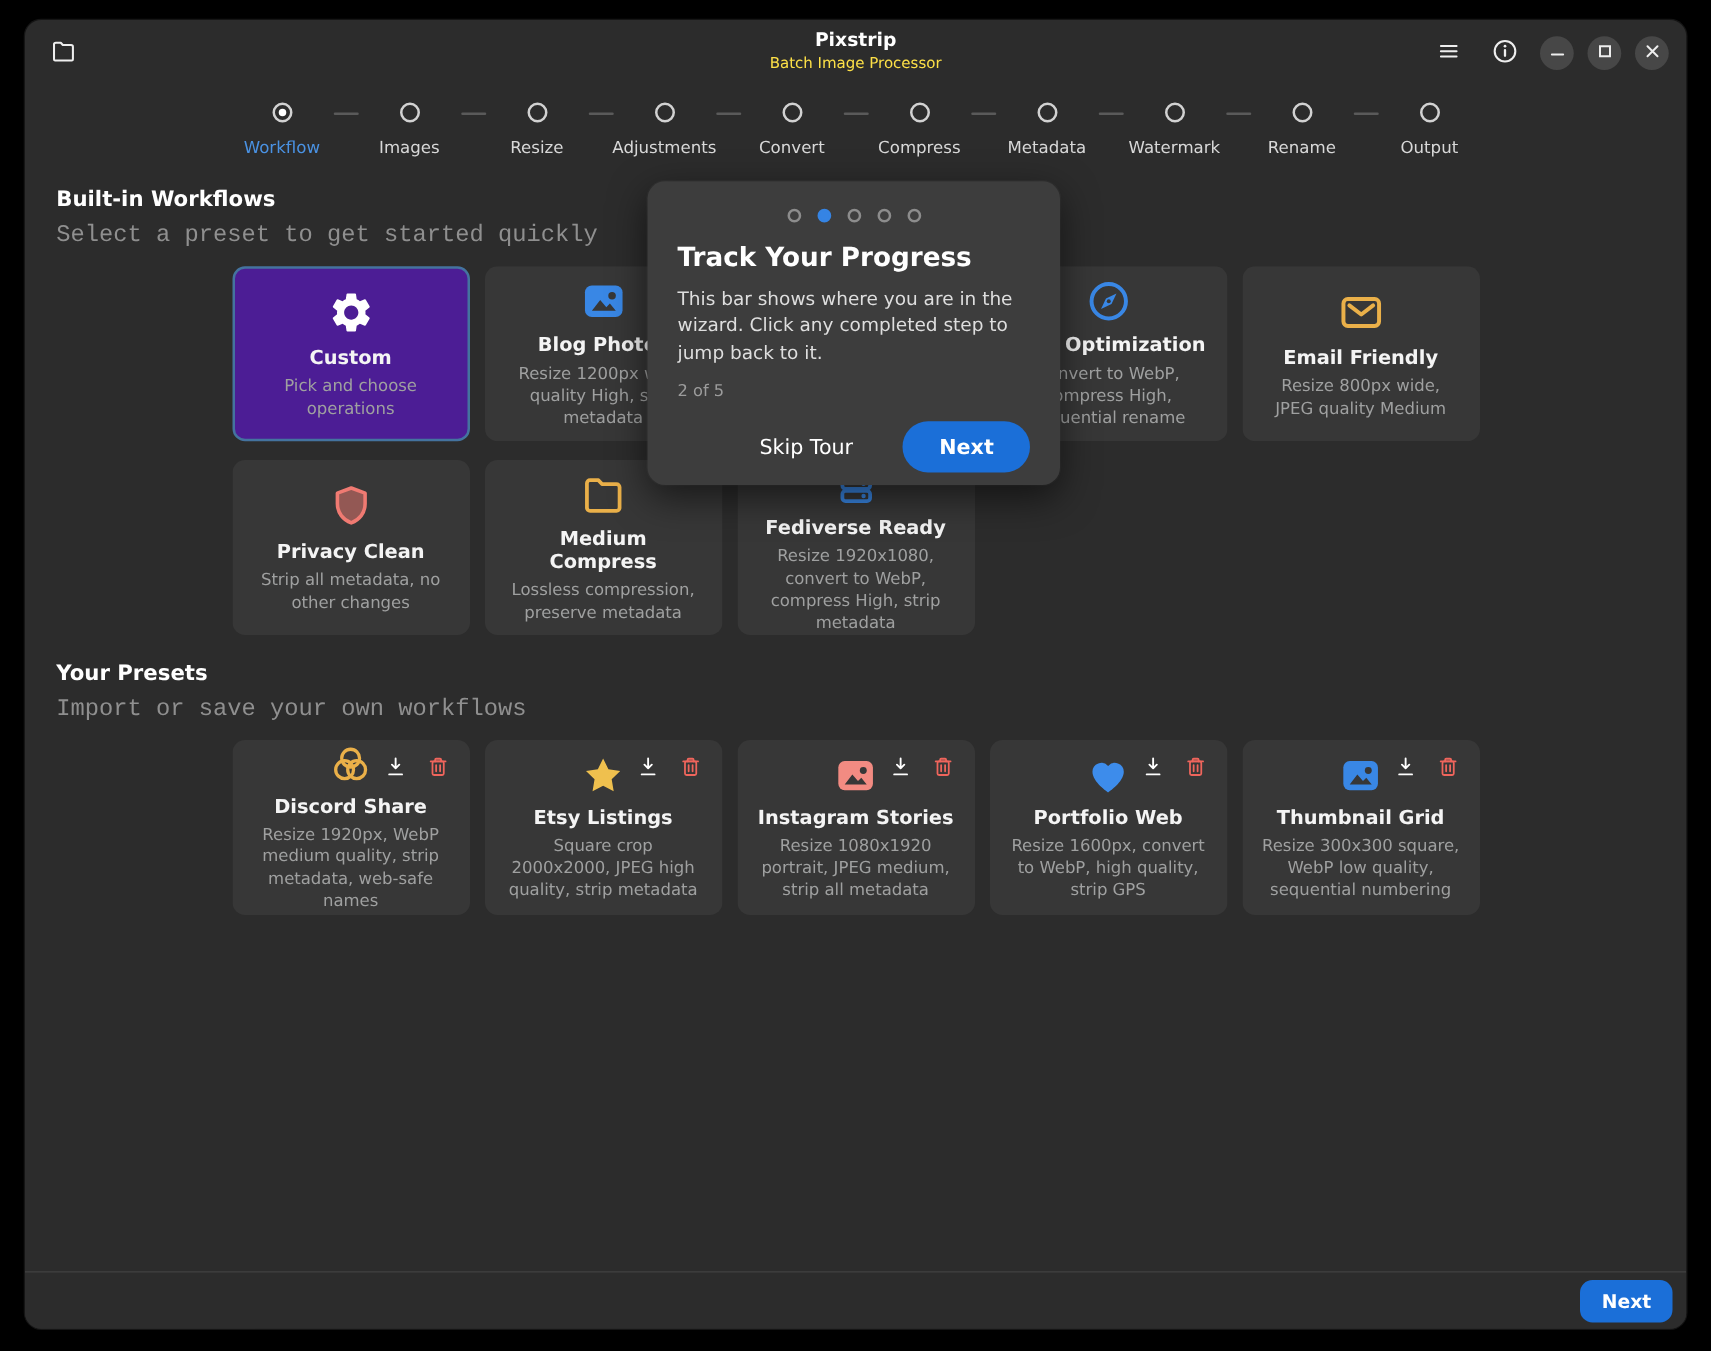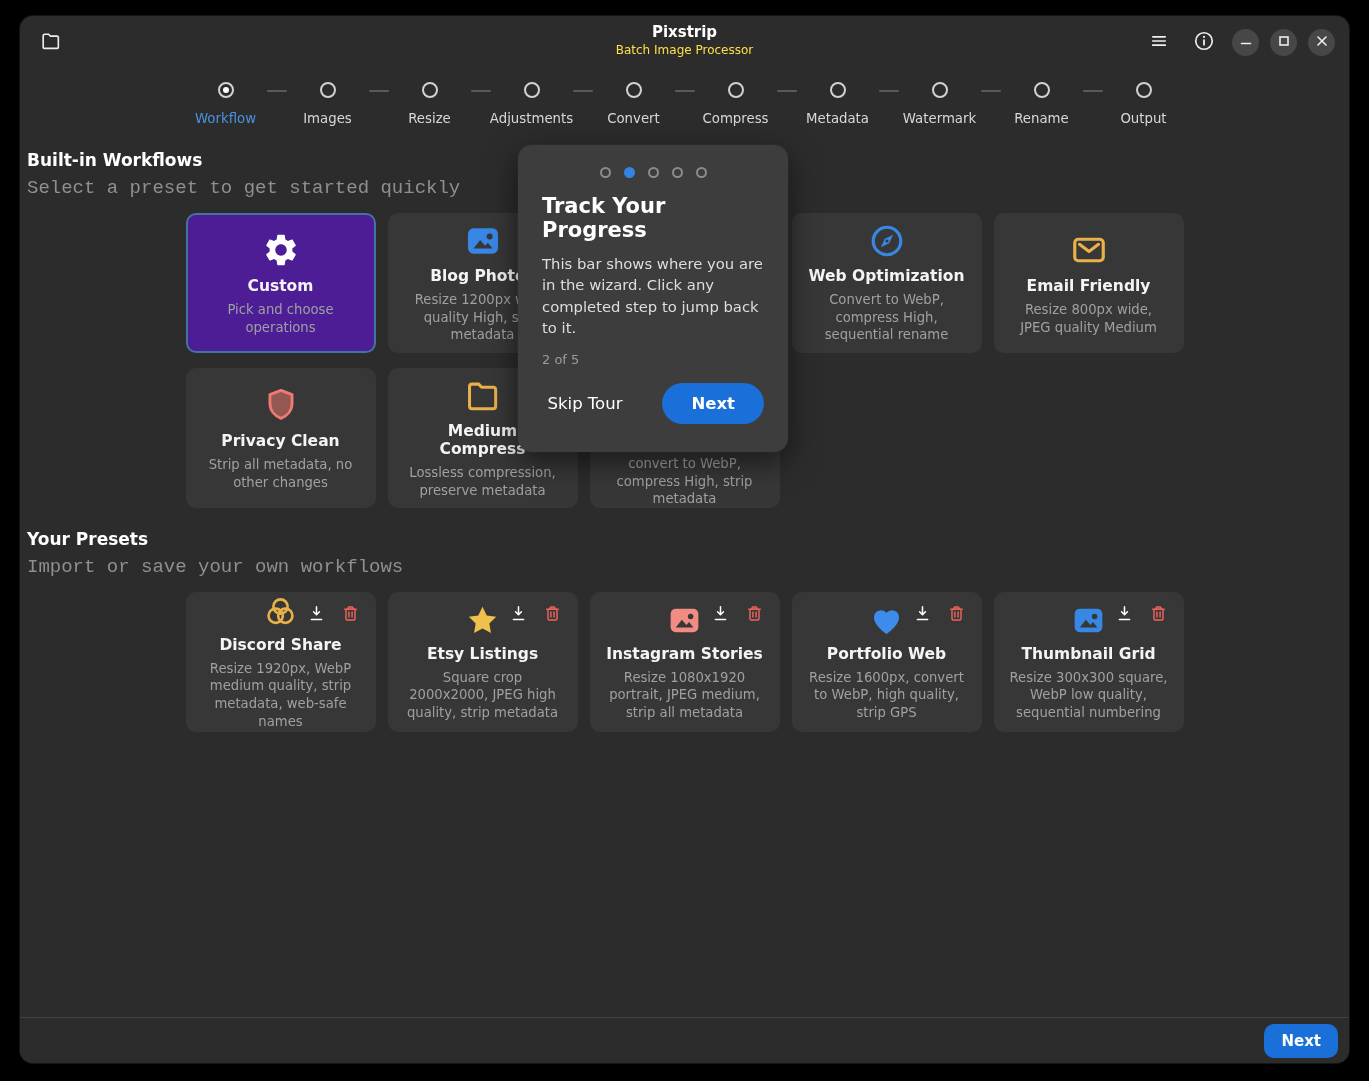--- a/index.html
+++ b/index.html
@@ -28,21 +28,21 @@
   
   #stepper{display:flex;justify-content:center;align-items:flex-start;margin-top:14px;gap:10px;}
   .step{width:62px;display:flex;flex-direction:column;align-items:center;cursor:pointer;}
   .sdot{width:16px;height:16px;border:2px solid #d2d2d2;border-radius:50%;display:flex;align-items:center;justify-content:center;}
   .sdot.on::after{content:"";width:6px;height:6px;border-radius:50%;background:#fff;}
   .slabel{margin-top:13px;font-size:13.3px;color:#d8d8d8;white-space:nowrap;}
   .step.active .slabel{color:#4a92e3;}
   .conn{width:20px;height:2px;background:#5a5a5a;margin-top:8px;border-radius:1px;}
 
   
-  .content{padding:0 7px;margin-top:24px;}
+  .content{padding:0 25px;margin-top:24px;}
   .sec-title{font-size:17px;font-weight:bold;color:#ffffff;margin-top:21px;}
   .sec-sub{font-size:19px;color:#8f8f8f;margin-top:7px;font-family:Liberation Mono, monospace;}
   .grid{display:grid;grid-template-columns:repeat(5,190px);gap:15px 12px;justify-content:center;margin-top:14px;}
 
   
   .card{position:relative;height:140px;background:var(--card-bg);border-radius:10px;border:2px solid transparent;
     display:flex;flex-direction:column;align-items:center;justify-content:center;text-align:center;
     padding:10px 13px;cursor:pointer;}
   .card.selected{background:#4c1d95;border-color:#44739f;}
   .cicon{height:40px;display:flex;align-items:center;justify-content:center;}
@@ -53,22 +53,22 @@
   .abtn{background:transparent;border:none;cursor:pointer;width:19px;height:19px;padding:0;display:flex;}
   .abtn svg{width:19px;height:19px;}
 
   
   .footer{position:absolute;left:0;right:0;bottom:0;height:46px;border-top:1px solid #414141;
     display:flex;align-items:center;justify-content:flex-end;padding:0 11px;background:var(--win-bg);}
   .primary{background:var(--accent);color:#fff;font-weight:bold;font-size:15px;border:none;border-radius:10px;
     padding:8px 17px;cursor:pointer;font-family:inherit;}
 
   
-  .popup{position:absolute;left:498px;top:129px;width:270px;background:#3d3d3d;border-radius:14px;
-    box-shadow:0 10px 30px rgba(0,0,0,.55),0 0 0 1px rgba(255,255,255,.03);padding:20px 24px 28px;z-index:50;}
+  .popup{position:absolute;left:498px;top:129px;width:330px;background:#3d3d3d;border-radius:14px;
+    box-shadow:0 10px 30px rgba(0,0,0,.55),0 0 0 1px rgba(255,255,255,.03);padding:20px 24px 10px;z-index:50;}
   .dots{display:flex;justify-content:center;gap:13px;margin-top:2px;}
   .tdot{width:11px;height:11px;border-radius:50%;border:2px solid #8c8c8c;}
   .tdot.on{background:#3584e4;border-color:#3584e4;}
   .ptitle{font-size:21px;font-weight:bold;color:#fff;margin-top:16px;}
   .pbody{font-size:14.8px;color:#dedede;line-height:1.45;margin-top:11px;}
   .pcount{font-size:13px;color:#9c9c9c;margin-top:13px;}
   .pactions{display:flex;justify-content:flex-end;align-items:center;gap:40px;margin-top:16px;}
   .ghost{background:transparent;border:none;color:#fff;font-weight:normal;font-size:16.5px;cursor:pointer;font-family:inherit;}
   .pill{background:var(--accent);border:none;border-radius:999px;color:#fff;font-weight:bold;font-size:16.5px;
     padding:11px 29px;cursor:pointer;font-family:inherit;}

